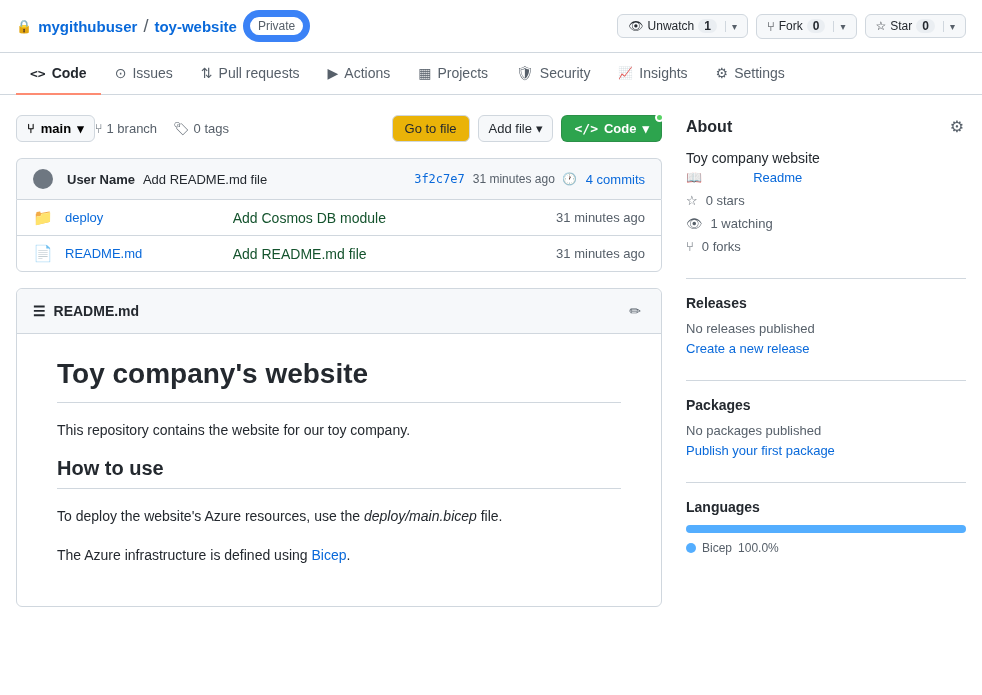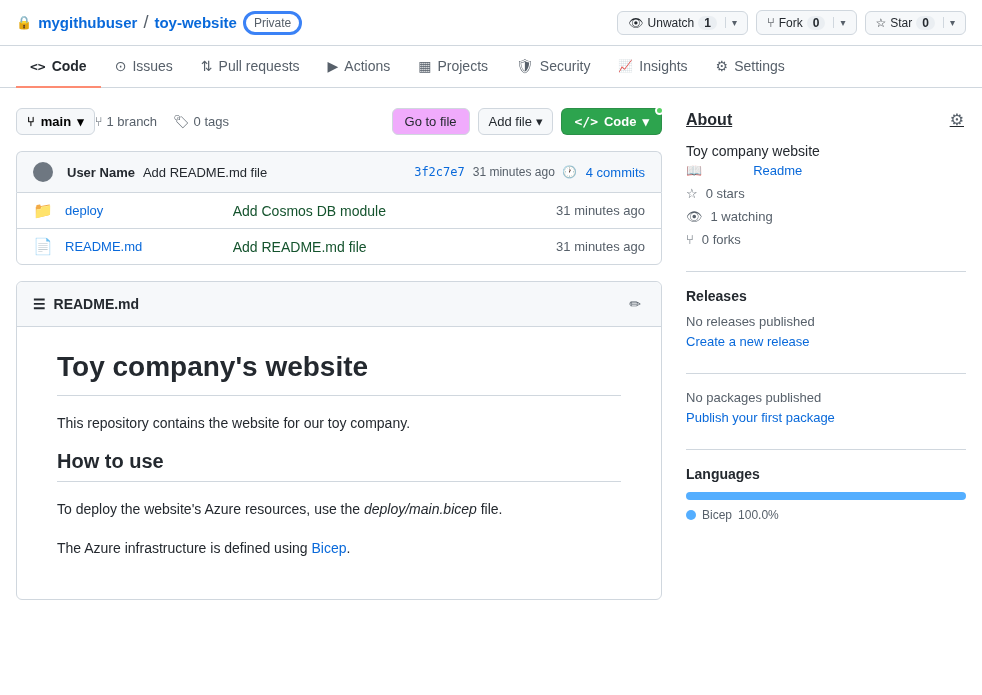--- a/index.html
+++ b/index.html
@@ -3,21 +3,21 @@
   <meta charset="utf-8">
   <style>
     * { box-sizing: border-box; margin: 0; padding: 0; }
     body { font-family: -apple-system, BlinkMacSystemFont, 'Segoe UI', Helvetica, Arial, sans-serif; font-size: 14px; color: #24292f; background: #fff; }
     
     
     .top-bar { display: flex; align-items: center; justify-content: space-between; padding: 10px 16px; border-bottom: 1px solid #d0d7de; background: #fff; }
     .repo-path { display: flex; align-items: center; gap: 6px; font-size: 15px; }
     .repo-path a { color: #0969da; text-decoration: none; font-weight: 600; }
     .repo-path .separator { color: #57606a; font-weight: 300; font-size: 18px; }
-    .private-badge { background: #fff; border: 3px solid #3b82f6; border-radius: 20px; padding: 2px 8px; font-size: 12px; color: #57606a; font-weight: 500; }
+    .private-badge { background: #fff; border: 7px solid #3b82f6; border-radius: 20px; padding: 2px 8px; font-size: 12px; color: #57606a; font-weight: 500; }
     .top-actions { display: flex; align-items: center; gap: 8px; }
     .action-btn { display: flex; align-items: center; gap: 4px; border: 1px solid #d0d7de; border-radius: 6px; background: #f6f8fa; padding: 4px 10px; font-size: 12px; cursor: pointer; color: #24292f; text-decoration: none; }
     .action-btn .count { background: #eaeef2; border-radius: 20px; padding: 0 6px; font-size: 12px; font-weight: 600; }
     .action-btn .dropdown-arrow { color: #57606a; font-size: 10px; border-left: 1px solid #d0d7de; padding-left: 6px; margin-left: 4px; }
     
     
     .nav-tabs { display: flex; align-items: center; padding: 0 16px; border-bottom: 1px solid #d0d7de; }
     .nav-tab { display: flex; align-items: center; gap: 6px; padding: 12px 14px; font-size: 14px; color: #57606a; text-decoration: none; cursor: pointer; border-bottom: 2px solid transparent; margin-bottom: -1px; }
     .nav-tab.active { color: #24292f; border-bottom: 2px solid #fd8c73; font-weight: 600; }
     
@@ -25,21 +25,21 @@
     .main-content { display: flex; gap: 24px; padding: 20px 16px; max-width: 982px; }
     .left-panel { flex: 1; min-width: 0; }
     .right-panel { width: 280px; flex-shrink: 0; }
     
     
     .branch-bar { display: flex; align-items: center; justify-content: space-between; margin-bottom: 16px; }
     .branch-selector { display: flex; align-items: center; gap: 6px; border: 1px solid #d0d7de; border-radius: 6px; padding: 5px 10px; cursor: pointer; background: #f6f8fa; font-size: 13px; font-weight: 600; }
     .branch-meta { display: flex; align-items: center; gap: 16px; font-size: 13px; color: #57606a; }
     .branch-meta a { color: #57606a; text-decoration: none; display: flex; align-items: center; gap: 4px; }
     .branch-actions { display: flex; align-items: center; gap: 8px; }
-    .go-to-file-btn { border: 1px solid #d0d7de; border-radius: 6px; background: #f0abfc; padding: 5px 12px; font-size: 13px; cursor: pointer; color: #24292f; }
+    .go-to-file-btn { border: 1px solid #d0d7de; border-radius: 6px; background: #eab308; padding: 5px 12px; font-size: 13px; cursor: pointer; color: #24292f; }
     .add-file-btn { border: 1px solid #d0d7de; border-radius: 6px; background: #f6f8fa; padding: 5px 10px; font-size: 13px; cursor: pointer; color: #24292f; display: flex; align-items: center; gap: 4px; }
     .code-btn { background: #2da44e; color: #fff; border: 1px solid rgba(31,35,40,0.15); border-radius: 6px; padding: 5px 12px; font-size: 13px; cursor: pointer; display: flex; align-items: center; gap: 6px; font-weight: 600; }
     
     
     .commit-bar { background: #f6f8fa; border: 1px solid #d0d7de; border-radius: 6px 6px 0 0; padding: 10px 16px; display: flex; align-items: center; justify-content: space-between; border-bottom: 0; }
     .commit-bar .avatar { width: 20px; height: 20px; border-radius: 50%; background: #6e7781; display: inline-block; margin-right: 6px; }
     .commit-bar .commit-info { display: flex; align-items: center; gap: 8px; font-size: 13px; }
     .commit-bar .username { font-weight: 600; }
     .commit-bar .commit-msg { color: #24292f; }
     .commit-bar .commit-meta { display: flex; align-items: center; gap: 8px; font-size: 12px; color: #57606a; }
@@ -61,21 +61,21 @@
     .readme-header .readme-title { display: flex; align-items: center; gap: 8px; font-size: 14px; font-weight: 600; }
     .readme-body { padding: 24px 40px; }
     .readme-body h1 { font-size: 28px; font-weight: 700; border-bottom: 1px solid #d0d7de; padding-bottom: 12px; margin-bottom: 16px; }
     .readme-body p { margin-bottom: 16px; line-height: 1.6; color: #24292f; }
     .readme-body h2 { font-size: 20px; font-weight: 700; border-bottom: 1px solid #d0d7de; padding-bottom: 8px; margin-bottom: 16px; margin-top: 4px; }
     .readme-body a { color: #0969da; text-decoration: none; }
     .readme-body em { font-style: italic; }
     
     
     .about-section { margin-bottom: 24px; }
-    .about-header { display: flex; align-items: center; justify-content: space-between; margin-bottom: 12px; text-decoration: underline; }
+    .about-header { display: flex; align-items: center; justify-content: space-between; margin-bottom: 12px; }
     .about-header h2 { font-size: 16px; font-weight: 700; }
     .about-desc { font-size: 14px; color: #24292f; margin-bottom: 4px; }
     .about-meta { display: flex; flex-direction: column; gap: 8px; }
     .about-meta-item { display: flex; align-items: center; gap: 8px; font-size: 13px; color: #57606a; }
     .about-meta-item a { color: #0969da; text-decoration: none; margin-left: 43px; }
     .sidebar-section { margin-bottom: 24px; padding-top: 16px; border-top: 1px solid #d0d7de; }
     .sidebar-section h3 { font-size: 14px; font-weight: 700; margin-bottom: 10px; }
     .sidebar-text { font-size: 13px; color: #57606a; margin-bottom: 4px; }
     .sidebar-link { color: #0969da; text-decoration: none; font-size: 13px; }
     .languages-bar { height: 8px; border-radius: 4px; background: #54aeff; margin: 8px 0; }
@@ -273,20 +273,21 @@
       </div>
     </div>
 
     <div class="sidebar-section">
       <h3>Releases</h3>
       <p class="sidebar-text">No releases published</p>
       <a href="#" class="sidebar-link">Create a new release</a>
     </div>
 
     <div class="sidebar-section">
+      <h3>Packages</h3>
       <p class="sidebar-text">No packages published</p>
       <a href="#" class="sidebar-link">Publish your first package</a>
     </div>
 
     <div class="sidebar-section">
       <h3>Languages</h3>
       <div class="languages-bar"></div>
       <div class="lang-item">
         <span class="lang-dot"></span>
         <span>Bicep</span>

